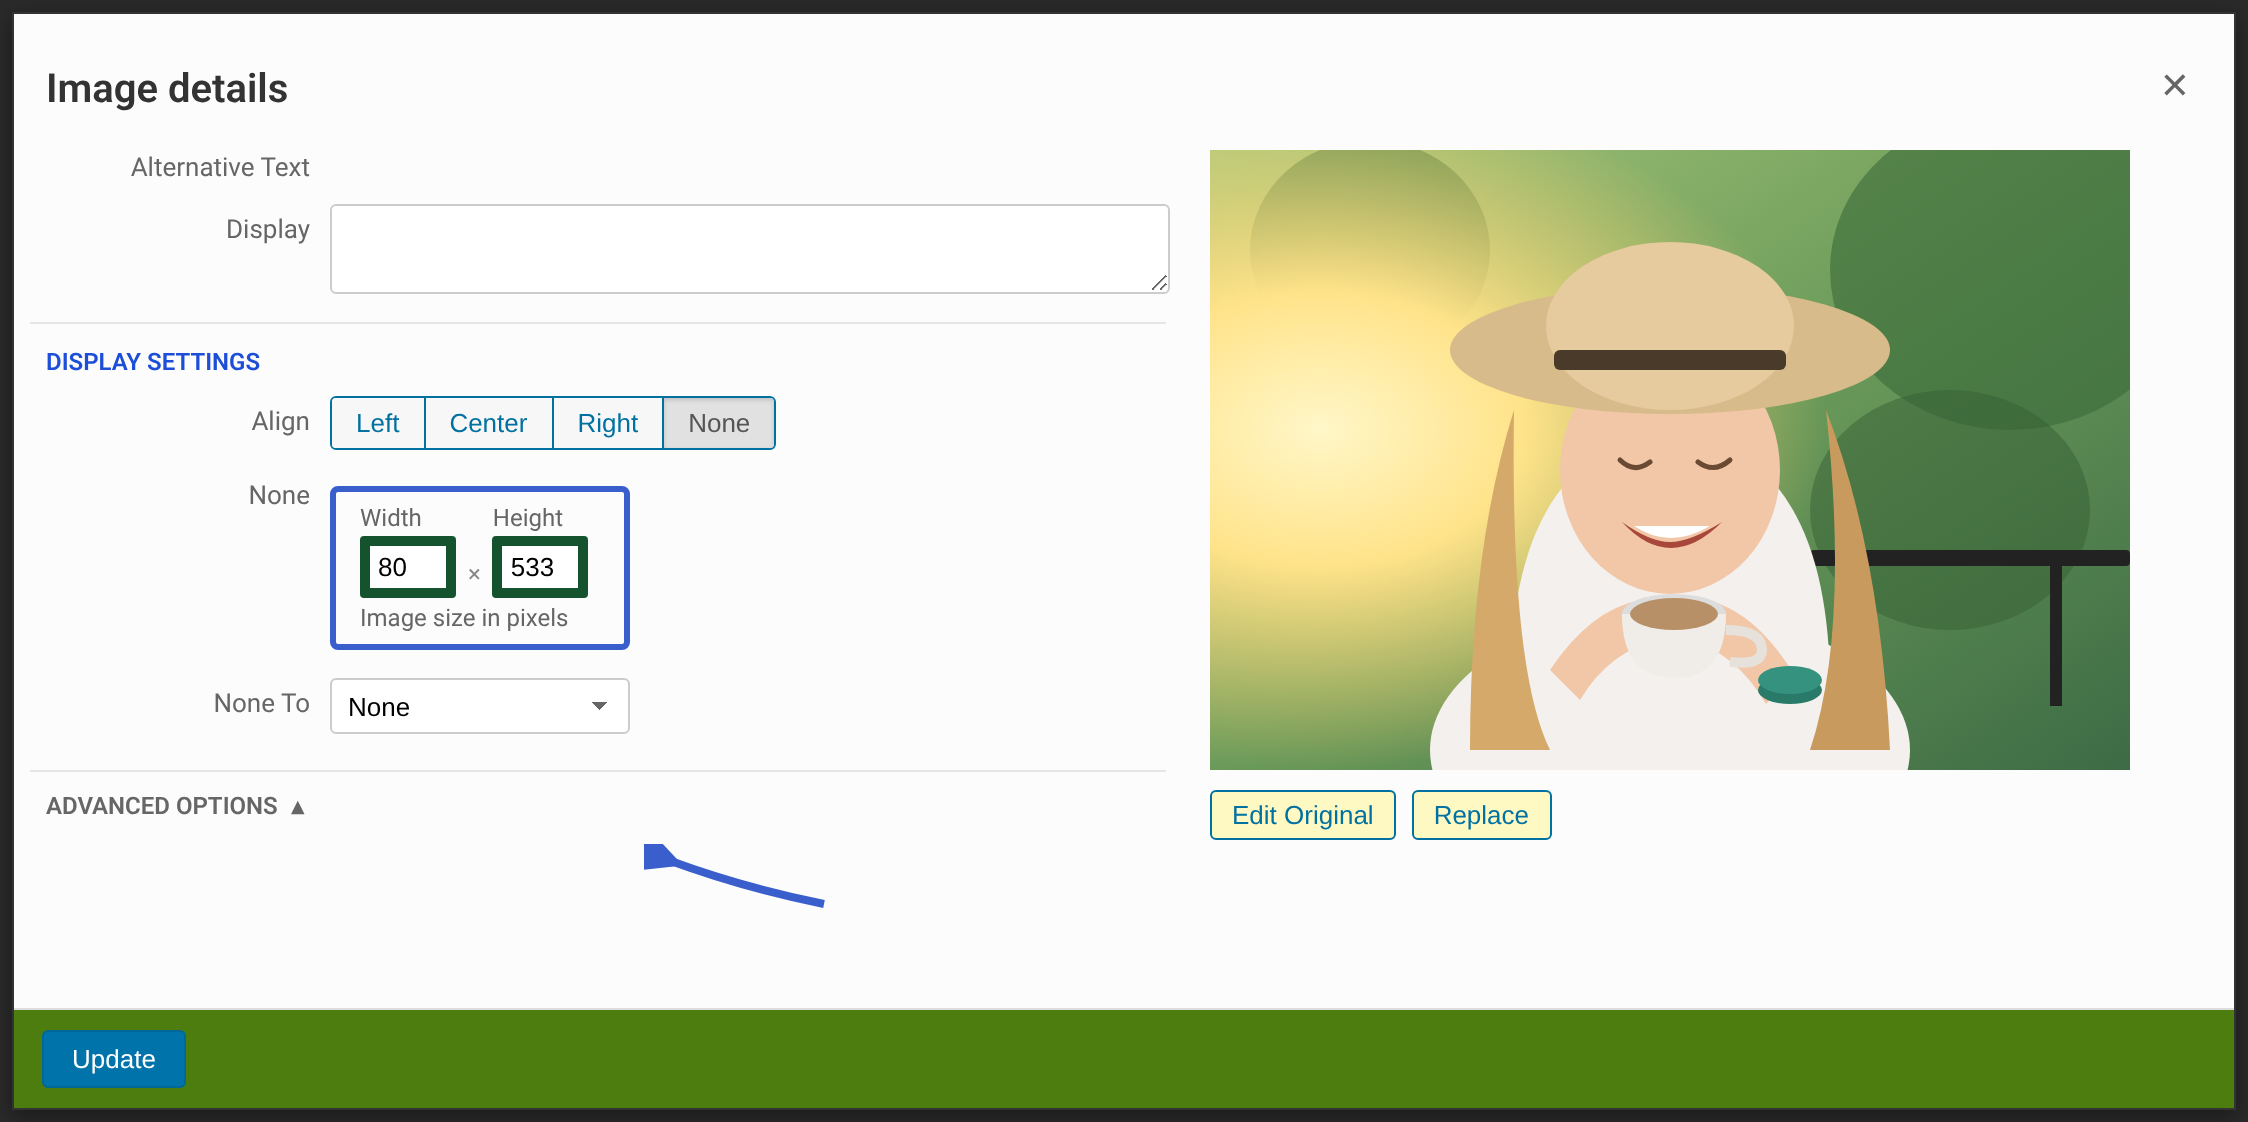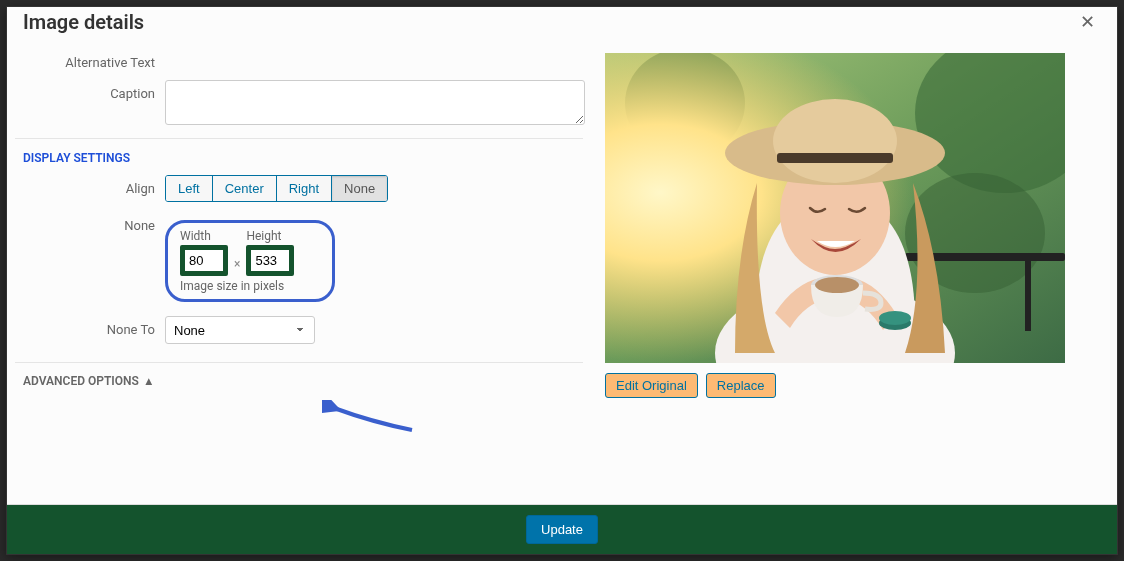--- a/index.html
+++ b/index.html
@@ -17,21 +17,21 @@
   .modal {
     position: absolute;
     top: 6px; left: 6px; right: 6px; bottom: 6px;
     background: #fcfcfc;
     border: 1px solid #333;
     box-shadow: 0 3px 10px rgba(0,0,0,0.4);
     display: flex;
     flex-direction: column;
   }
   .modal-header {
-    padding: 2px 16px 6px 16px;
+    padding: 24px 16px 6px 16px;
     display: flex;
     justify-content: space-between;
     align-items: center;
   }
   .modal-title {
     font-size: 20px;
     font-weight: 600;
     color: #333;
   }
   .close-btn {
@@ -133,24 +133,24 @@
     background-image: linear-gradient(45deg, transparent 50%, #666 50%), linear-gradient(135deg, #666 50%, transparent 50%);
     background-position: calc(100% - 14px) 11px, calc(100% - 10px) 11px;
     background-size: 4px 4px, 4px 4px;
     background-repeat: no-repeat;
     height: 28px;
   }
   .size-select { width: 150px; }
   .linkto-select { width: 150px; }
   .size-box {
     border: 3px solid #3a5fcd;
-    border-radius: 20px;
+    border-radius: 4px;
     padding: 6px 12px 6px 12px;
     margin-top: 8px;
-    width: 170px;
+    width: 150px;
     position: relative;
   }
   .size-inputs { display: flex; align-items: flex-end; gap: 6px; }
   .size-col { display: flex; flex-direction: column; }
   .size-col label { font-size: 12px; color: #666; margin-bottom: 2px; }
   .size-col input {
     width: 48px;
     border: 5px solid #14532d;
     border-radius: 2px;
     padding: 3px 4px;
@@ -181,33 +181,33 @@
   }
   .preview-img {
     width: 460px;
     height: 310px;
     background: #888;
     display: block;
   }
   .preview-btns { margin-top: 10px; display: flex; gap: 8px; }
   .btn-secondary {
     border: 1px solid #0071a1;
-    background: #fdba74;
+    background: #fef9c3;
     color: #0071a1;
     padding: 4px 10px;
     border-radius: 3px;
     font-size: 13px;
     cursor: pointer;
   }
   .modal-footer {
     border-top: 1px solid #ddd;
     padding: 10px 14px;
     display: flex;
-    justify-content: center;
-    background: #14532d;
+    justify-content: flex-start;
+    background: #4d7c0f;
   }
   .btn-primary {
     background: #0073aa;
     color: #fff;
     border: 1px solid #006799;
     padding: 6px 14px;
     border-radius: 3px;
     font-size: 13px;
     cursor: pointer;
   }
@@ -224,21 +224,21 @@
     <div class="close-btn">✕</div>
   </div>
 
   <div class="modal-body">
     <div class="left-pane" style="position:relative;">
       <div class="row">
         <div class="row-label">Alternative Text</div>
       </div>
 
       <div class="row">
-        <div class="row-label">Caption</div>
+        <div class="row-label">Display</div>
         <div class="row-field">
           <textarea class="caption-area" style=""></textarea>
         </div>
       </div>
 
       <div class="section-title">Display Settings</div>
 
       <div class="row">
         <div class="row-label">Align</div>
         <div class="row-field">

